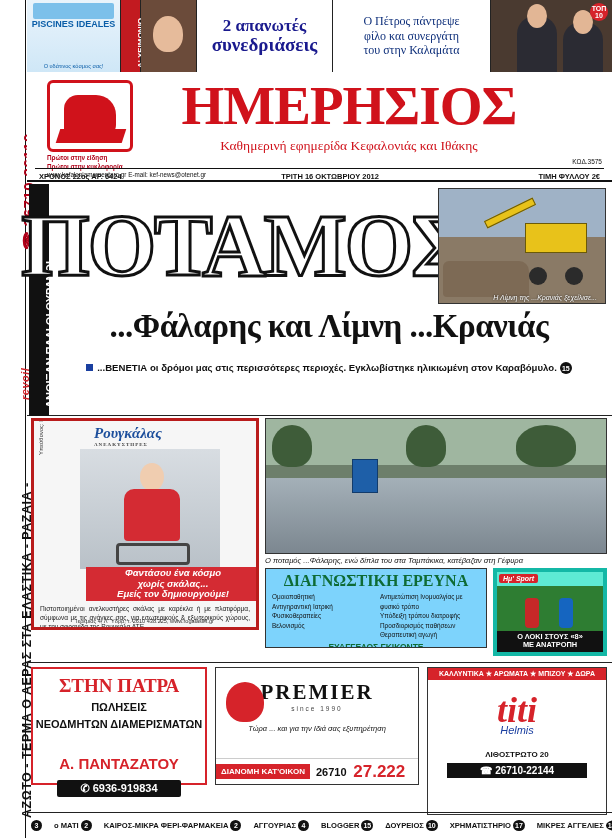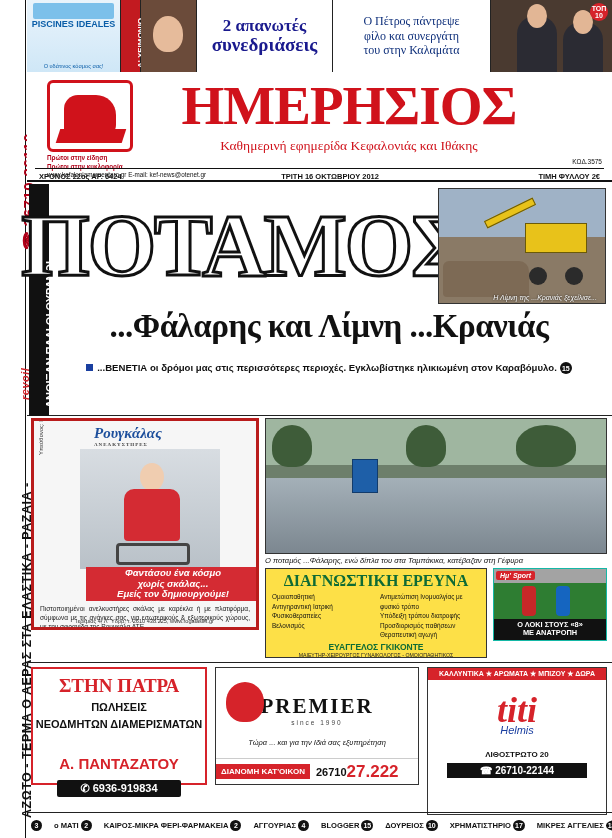--- a/index.html
+++ b/index.html
@@ -439,23 +439,23 @@
   .flood-caption {
     position: absolute;
     left: 238px; top: 140px;
     width: 342px;
     font-size: 7.6px; font-style: italic; color: #111;
   }
 
   .diag-box {
     position: absolute;
     left: 238px; top: 152px;
-    width: 222px; height: 90px;
+    width: 222px; height: 80px;
     border: 1px solid #333;
-    background: #fde047;
+    background: #7dd3fc;
     overflow: hidden;
   }
   .diag-title {
     text-align: center;
     font-family: "Liberation Serif", serif;
     font-weight: bold;
     font-size: 16px;
     color: #0e6b35;
     margin-top: 3px;
   }
@@ -470,23 +470,23 @@
     text-align: center; font-size: 8.5px; font-weight: bold;
     color: #0e6b35; margin-top: 2px;
   }
   .diag-sub {
     text-align: center; font-size: 5.2px; color: #222; line-height: 1.35;
   }
 
   .sport-box {
     position: absolute;
     left: 466px; top: 152px;
-    width: 114px; height: 73px;
-    border: 1px solid #14b8a6;
-    background: #a3a3a3;
+    width: 114px; height: 88px;
+    border: 4px solid #14b8a6;
+    background: #5eead4;
     overflow: hidden;
   }
   .sport-tag {
     position: absolute; left: 2px; top: 2px;
     background: #d6232a; color: #fff;
     font-size: 7px; font-weight: bold;
     padding: 1px 4px; border-radius: 2px;
     font-style: italic;
   }
   .sport-pitch {
@@ -550,38 +550,38 @@
   }
   .prem-rose {
     position: absolute; left: 10px; top: 14px;
     width: 38px; height: 40px;
     border-radius: 50% 50% 45% 45%;
     background: #d6232a;
   }
   .prem-name {
     font-family: "Liberation Serif", serif;
     font-size: 21px; font-weight: bold; color: #111;
-    letter-spacing: 2px; margin-top: 26px;
+    letter-spacing: 2px; margin-top: 12px;
   }
   .prem-since { font-size: 6.5px; color: #444; letter-spacing: 2px; }
   .prem-slogan {
     font-size: 7.5px; color: #111; font-style: italic; margin-top: 12px;
   }
   .prem-bar {
     position: absolute; left: 0; right: 0; bottom: 0;
     height: 26px; display: flex; align-items: center;
     background: #fff; border-top: 1px solid #ccc;
   }
   .prem-bar .lbl {
     background: #d6232a; color: #fff;
     font-size: 8px; font-weight: bold;
     padding: 3px 5px;
   }
   .prem-bar .num {
-    flex: 1; text-align: left;
+    flex: 1; text-align: center;
     font-size: 17px; font-weight: bold; color: #d6232a;
     padding-right: 6px;
   }
   .prem-bar .pre {
     font-size: 11px; font-weight: bold; color: #111;
     padding-left: 6px;
   }
   .ad-titi {
     position: absolute; left: 400px; top: 4px;
     width: 180px; height: 148px;

